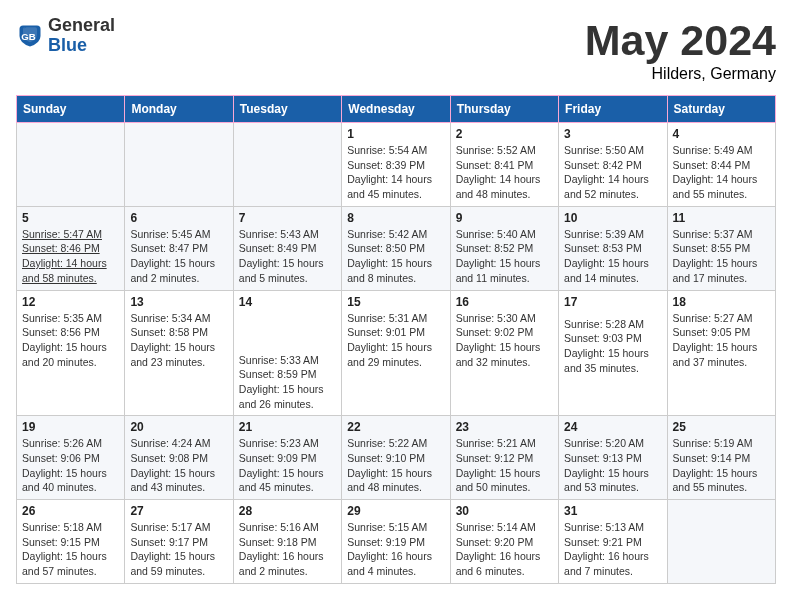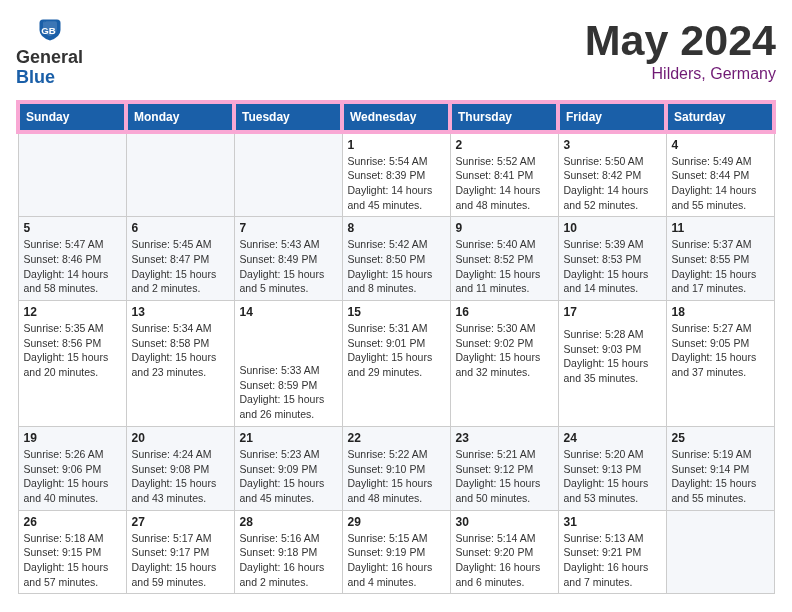--- a/index.html
+++ b/index.html
@@ -13,21 +13,20 @@
     .header {
       display: flex;
       justify-content: space-between;
       align-items: flex-start;
       margin-bottom: 12px;
     }
     .logo {
       display: flex;
       align-items: center;
       gap: 4px;
-      flex-direction: column;
     }
     .logo-text {
       font-size: 18px;
       font-weight: bold;
       line-height: 1.1;
     }
     .logo-general { color: #333; }
     .logo-blue { color: #1a5fa8; }
     .logo-icon {
       width: 28px;
@@ -36,35 +35,35 @@
     .title-block {
       text-align: right;
     }
     .title-month {
       font-size: 43px;
       font-weight: bold;
       color: #333;
     }
     .title-location {
       font-size: 16px;
-      color: #701a75;
+      color: #000000;
     }
     .calendar {
       width: 100%;
       border-collapse: collapse;
       font-size: 11px;
     }
     .calendar th {
       background: #1a5fa8;
       color: #fff;
       text-align: left;
       padding: 6px 6px;
       font-size: 12px;
       font-weight: bold;
-      border: 4px solid #f9a8d4;
+      border: 1px solid #f9a8d4;
     }
     .calendar td {
       border: 1px solid #ccc;
       vertical-align: top;
       padding: 4px 5px;
       width: 108px;
       min-height: 80px;
       background: #fff;
     }
     .calendar tr:nth-child(even) td {
@@ -152,21 +151,21 @@
           <div class="day-num">4</div>
           <div class="day-info" style="white-space: pre-line;">Sunrise: 5:49 AM
 Sunset: 8:44 PM
 Daylight: 14 hours
 and 55 minutes.</div>
         </td>
       </tr>
       <tr class="row-even">
         <td>
           <div class="day-num">5</div>
-          <div class="day-info" style="white-space: pre-line;">Sunrise: 5:47 AM
+          <div class="day-info" style="white-space: pre-line; text-decoration: underline;">Sunrise: 5:47 AM
 Sunset: 8:46 PM
 Daylight: 14 hours
 and 58 minutes.</div>
         </td>
         <td>
           <div class="day-num">6</div>
           <div class="day-info" style="white-space: pre-line;">Sunrise: 5:45 AM
 Sunset: 8:47 PM
 Daylight: 15 hours
 and 2 minutes.</div>

